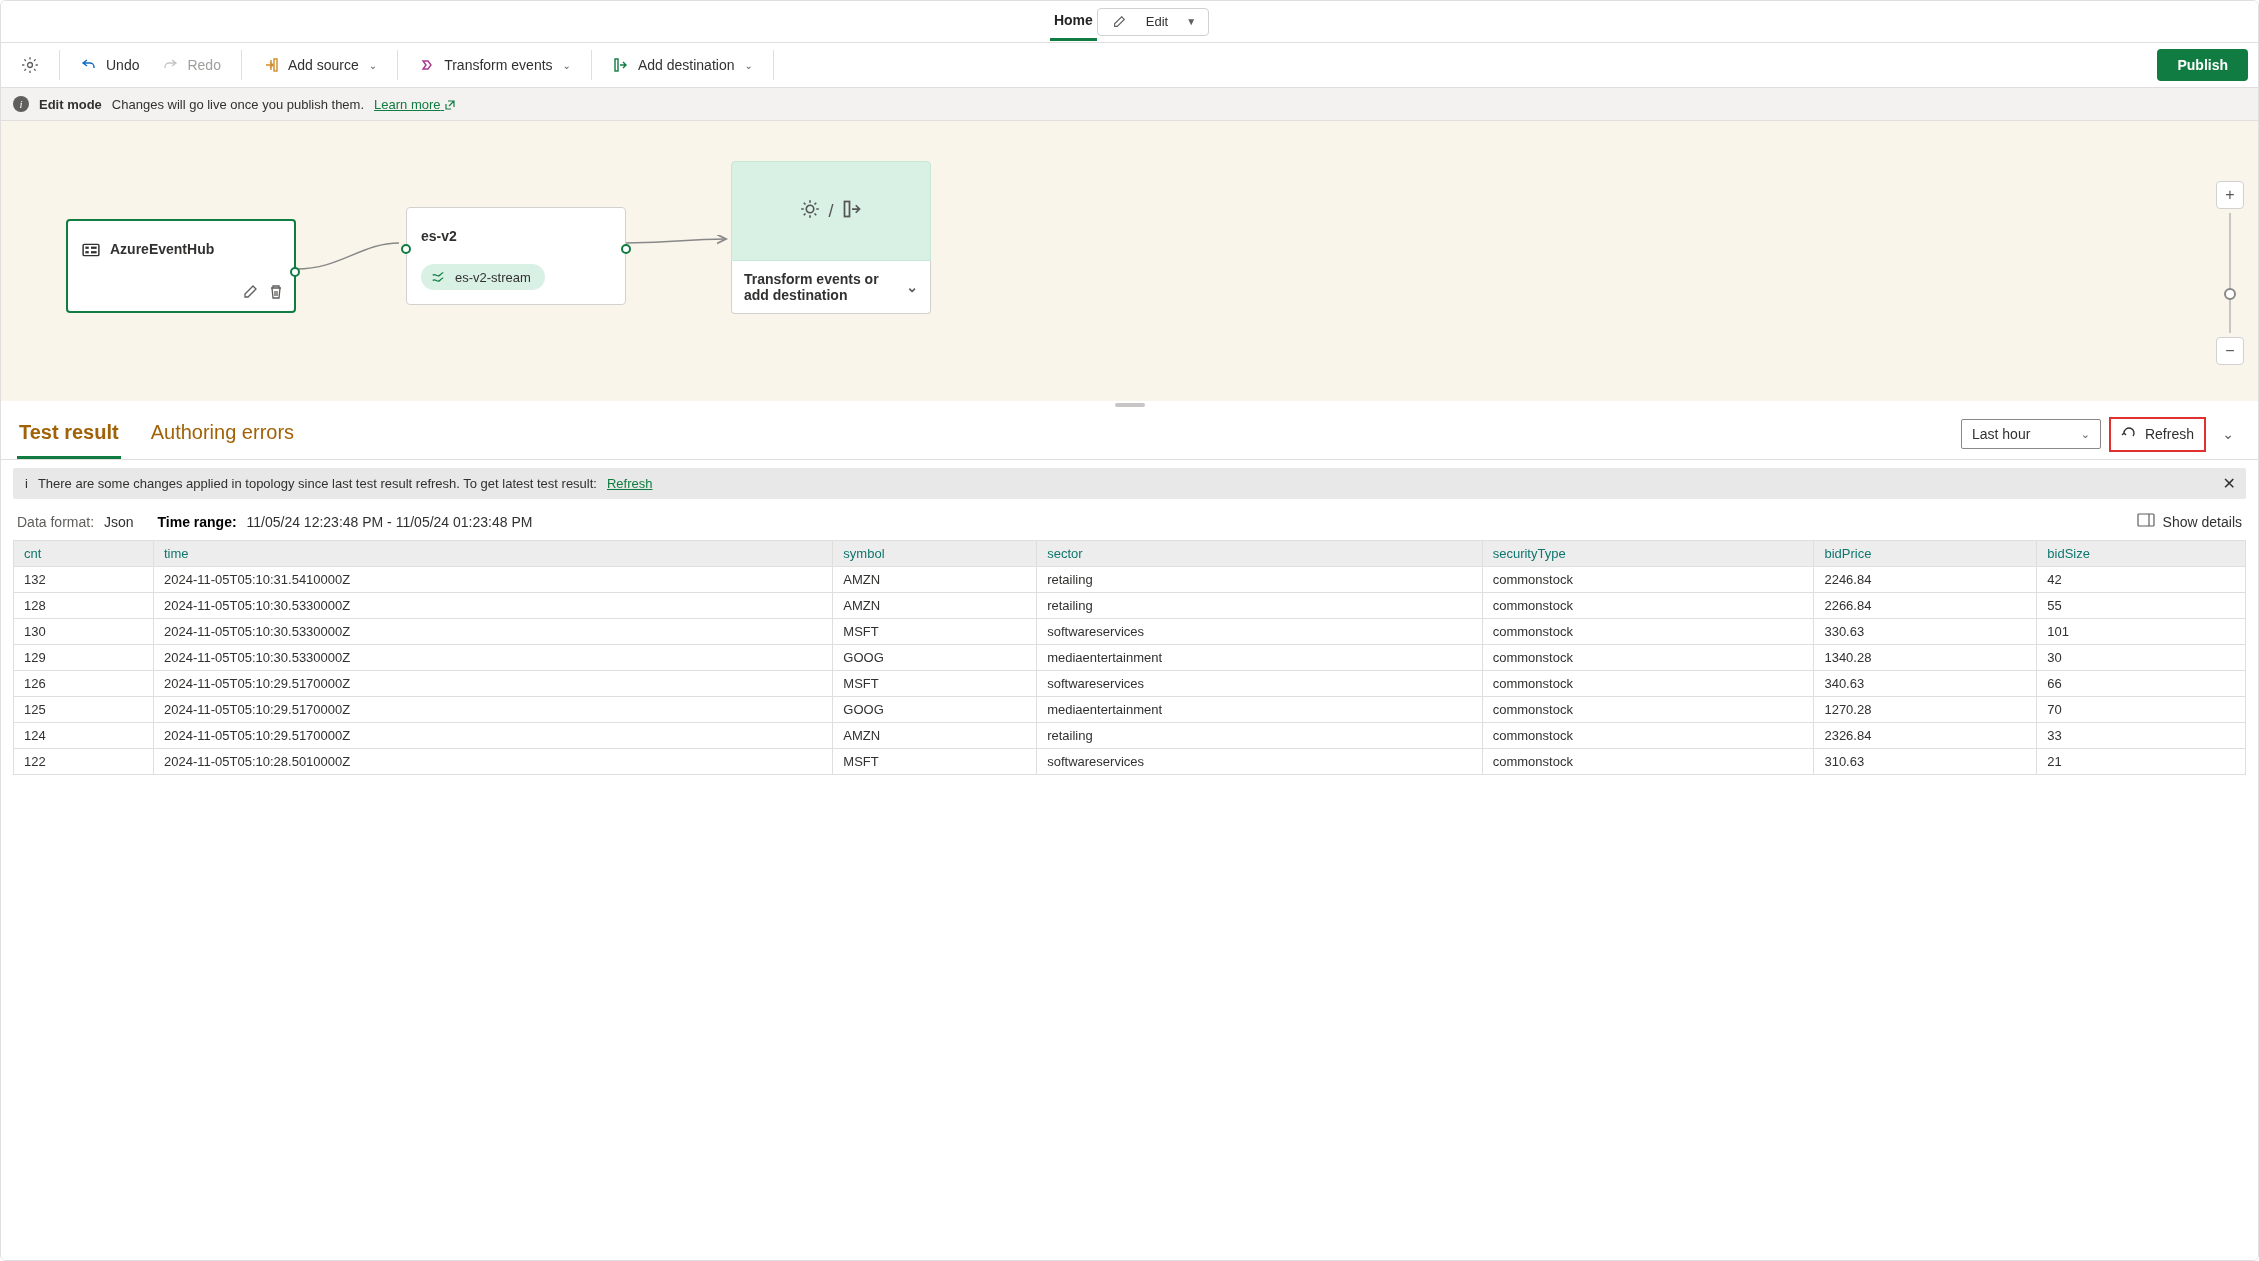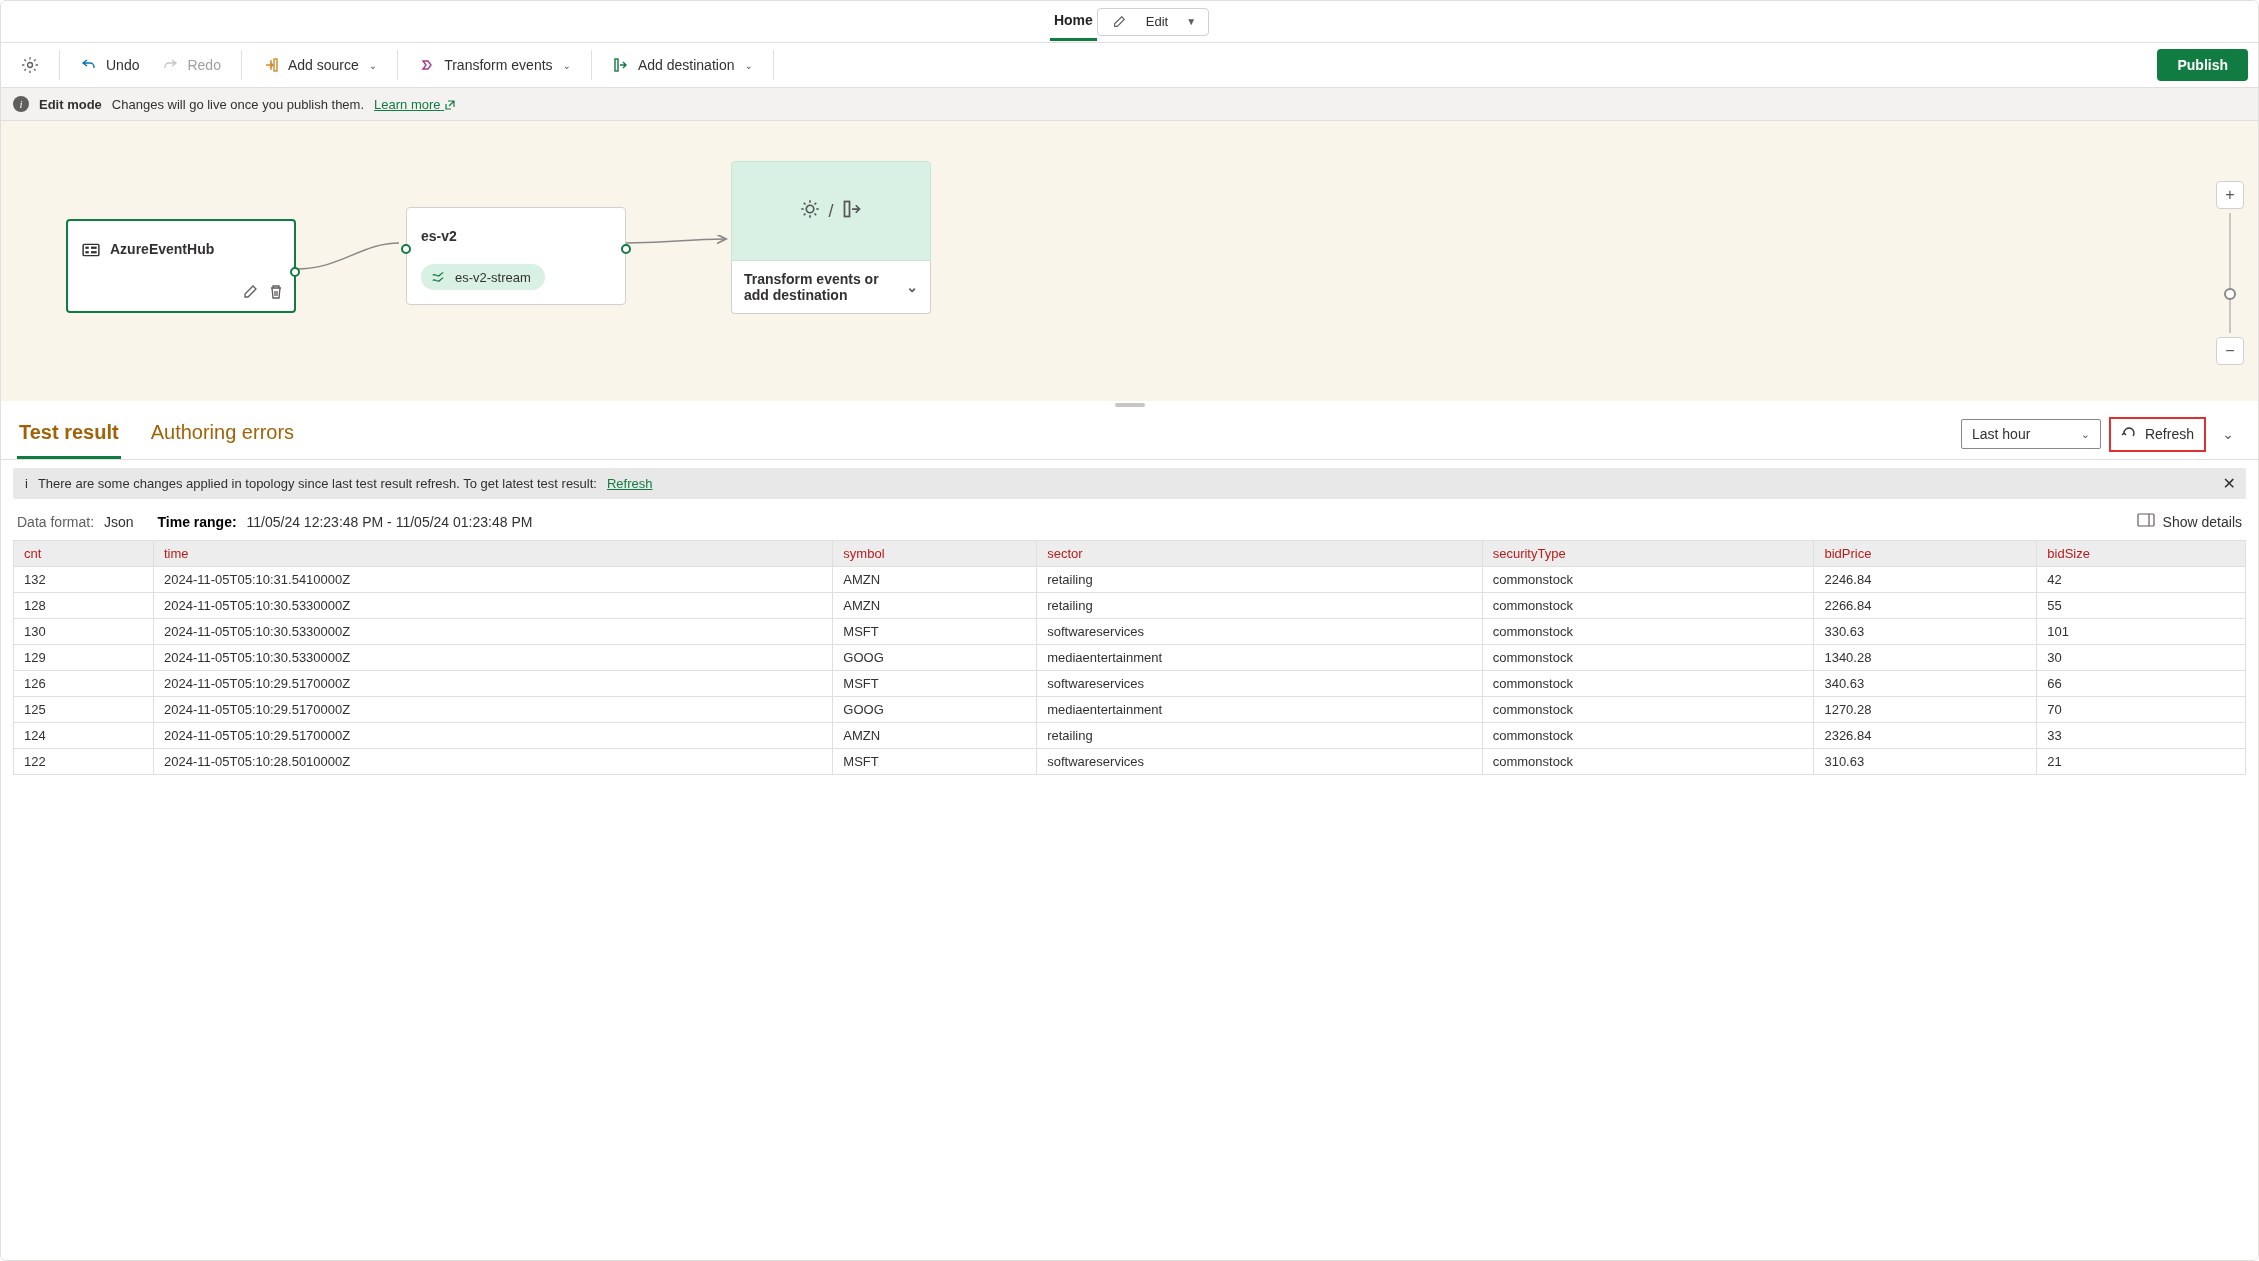--- a/index.html
+++ b/index.html
@@ -281,21 +281,21 @@
 
   
   .table-wrap { flex: 1; overflow: auto; padding: 0 12px 12px 12px;}
   table.data { width: 100%; border-collapse: collapse; font-size: 13px;}
   table.data th, table.data td {
     border: 1px solid #e1dfdd;
     padding: 5px 10px;
     text-align: left;
     white-space: nowrap;
   }
-  table.data th { background: #ededed; font-weight: 400; color: #b91c1c;}
+  table.data th { background: #ededed; font-weight: 400; color: #0f766e;}
   table.data tr:nth-child(odd) td { background: #fff;}
   table.data tr:nth-child(even) td { background: #fff;}
 
   svg { overflow: visible; }
 </style>
 </head>
 <body>
 
 <div class="app-container">
 

